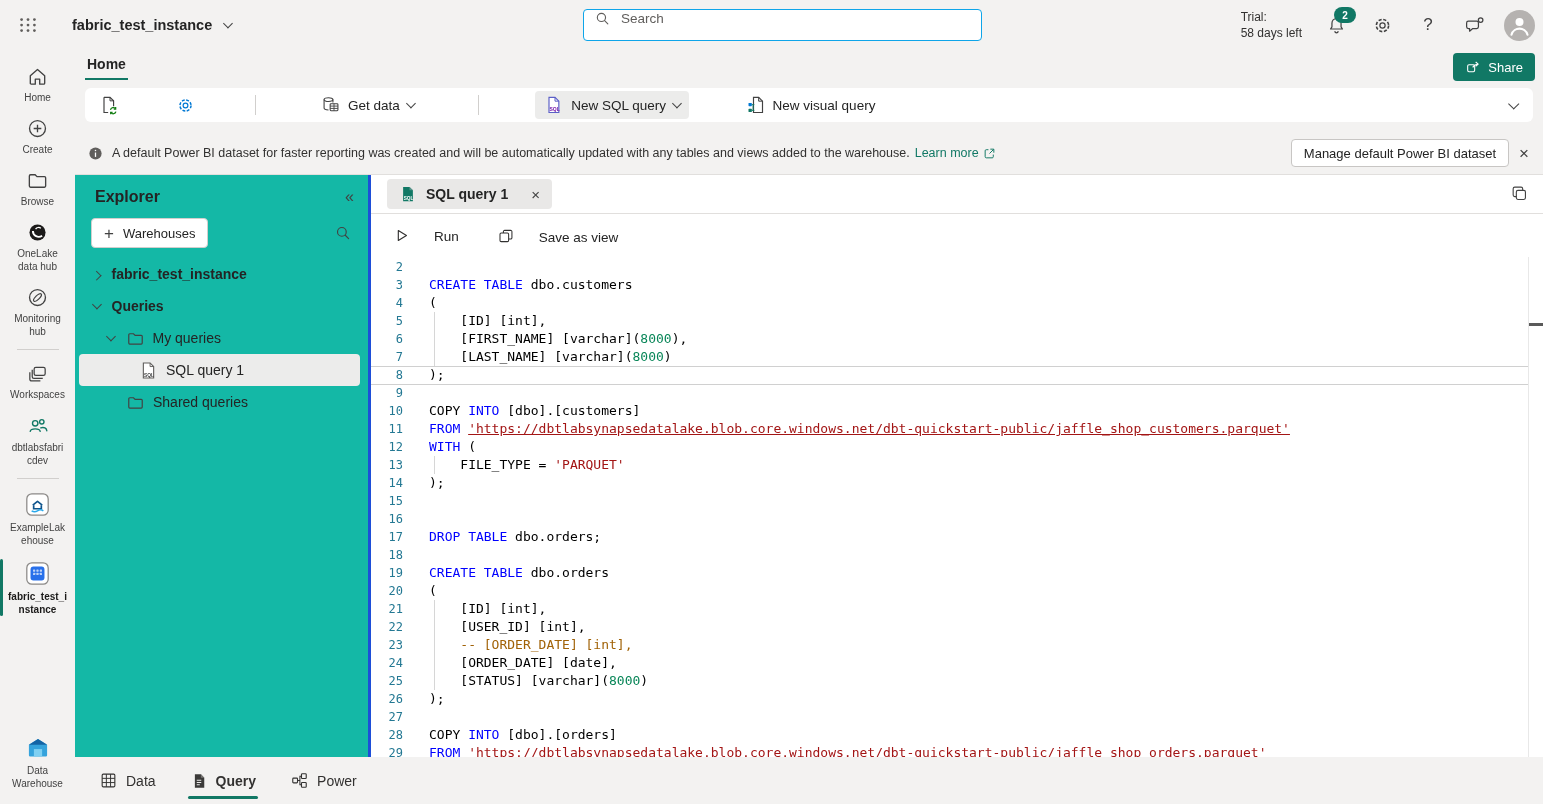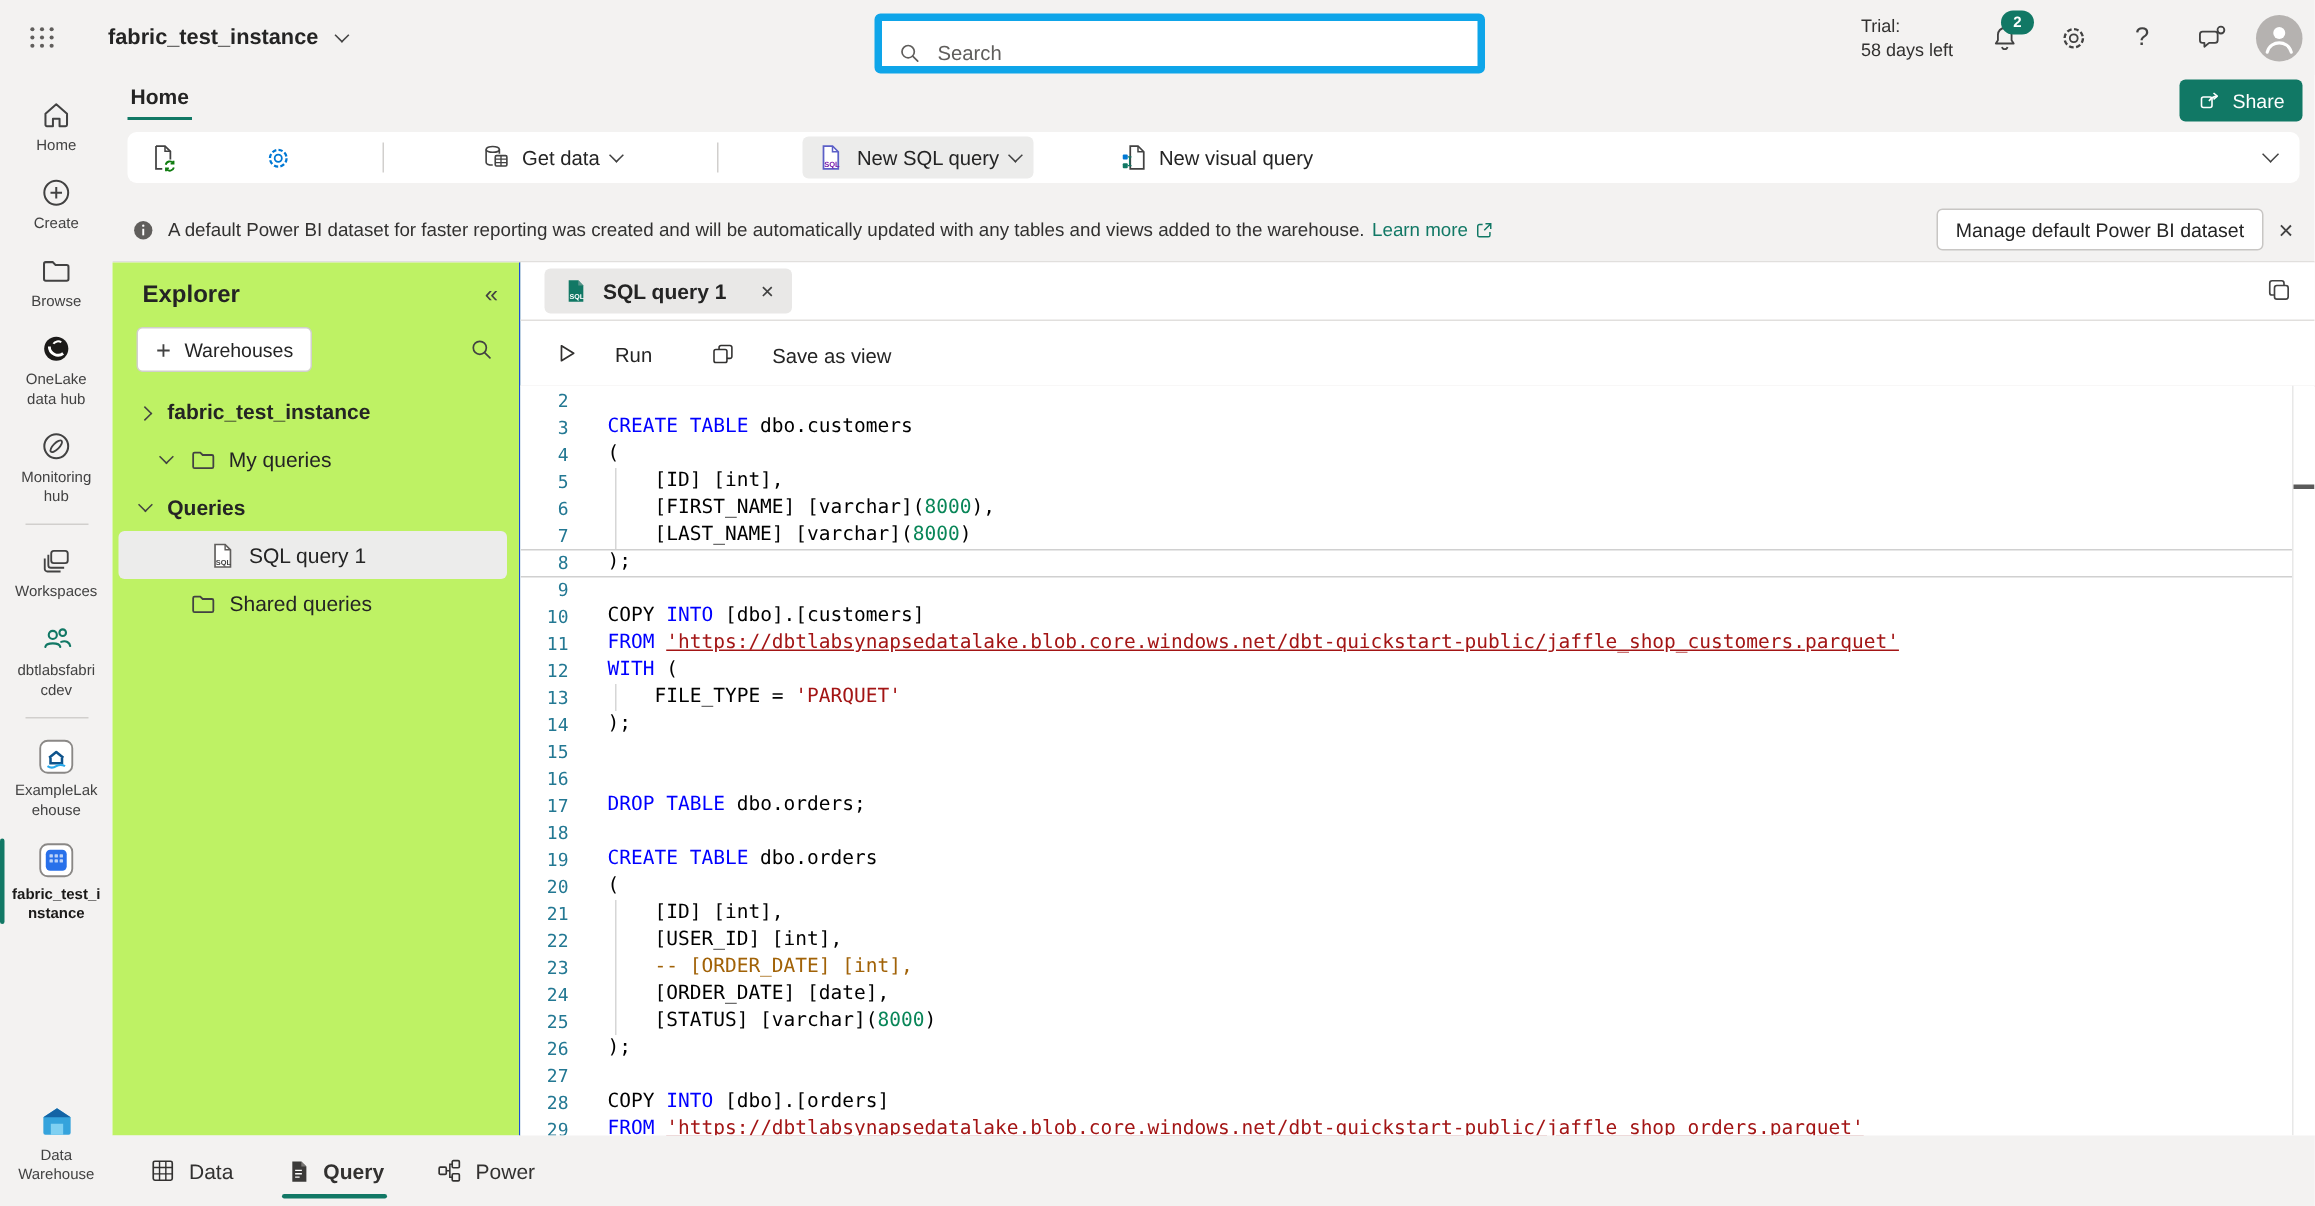--- a/index.html
+++ b/index.html
@@ -5,21 +5,21 @@
   html,body{margin:0;padding:0;}
   body{width:1543px;height:804px;overflow:hidden;background:#f3f2f1;
        font-family:"Liberation Sans", sans-serif;color:#323130;-webkit-font-smoothing:antialiased;}
   .screen{position:absolute;inset:0;width:1543px;height:804px;}
 
   
   .topbar{position:absolute;top:0;left:0;right:0;height:50px;display:flex;align-items:center;background:#f3f2f1;}
   .waffle{width:44px;height:44px;margin-left:6px;display:flex;align-items:center;justify-content:center;cursor:pointer;}
   .app-title{display:flex;align-items:center;font-size:14.5px;font-weight:600;color:#242424;margin-left:22px;cursor:pointer;}
   .app-title .chev{margin-left:12px;}
-  .searchbox{position:absolute;left:583px;top:9px;width:377px;height:30px;background:#fff;border:5px solid #0ea5e9;border-radius:4px;display:flex;align-items:flex-end;padding:0 10px;}
+  .searchbox{position:absolute;left:583px;top:9px;width:377px;height:30px;background:#fff;border:1px solid #0ea5e9;border-radius:4px;display:flex;align-items:flex-start;padding:0 10px;}
   .searchbox input{border:none;outline:none;font-size:13.5px;color:#323130;margin-left:8px;width:300px;background:transparent;font-family:"Liberation Sans",sans-serif;}
   .searchbox input::placeholder{color:#605e5c;}
   .top-right{position:absolute;right:8px;top:0;height:50px;display:flex;align-items:center;gap:14px;}
   .trial{font-size:12px;color:#323130;line-height:1.35;margin-right:4px;}
   .tb-icon{width:32px;height:32px;display:flex;align-items:center;justify-content:center;position:relative;cursor:pointer;color:#424242;}
   .tb-icon.help{font-size:17px;color:#424242;}
   .badge{position:absolute;top:-2px;right:-4px;min-width:16px;height:16px;border-radius:8px;background:#117865;color:#fff;font-size:10px;display:flex;align-items:center;justify-content:center;padding:0 3px;font-weight:600;}
   .avatar{width:31px;height:31px;border-radius:50%;background:#b5b2b0;display:flex;align-items:center;justify-content:center;cursor:pointer;}
 
   
@@ -46,21 +46,21 @@
   
   .banner{position:absolute;left:75px;right:0;top:134px;height:38px;display:flex;align-items:center;padding-left:12px;box-sizing:border-box;}
   .banner-text{font-size:12.5px;color:#323130;margin-left:8px;}
   .learn-more{font-size:12.5px;color:#117865;margin-left:5px;display:flex;align-items:center;gap:4px;cursor:pointer;text-decoration:none;}
   .banner-right{margin-left:auto;display:flex;align-items:center;gap:10px;padding-right:14px;}
   .manage-btn{height:28px;border:1px solid #c8c6c4;border-radius:4px;background:#fff;font-size:13px;color:#242424;padding:0 12px;cursor:pointer;font-family:"Liberation Sans",sans-serif;}
   .banner-close{font-size:17px;color:#424242;cursor:pointer;line-height:1;}
 
   
   .main-row{position:absolute;left:75px;right:0;top:174px;bottom:47px;display:flex;background:#fff;border-top:1px solid #e1dfdd;}
-  .explorer{width:272px;border-right:1px solid #1d4ed8;box-sizing:border-box;background:#bef264;}
+  .explorer{width:296px;border-right:3px solid #1d4ed8;box-sizing:border-box;background:#14b8a6;}
   .exp-header{display:flex;align-items:center;padding:13px 14px 10px 20px;}
   .exp-title{font-size:16px;font-weight:700;color:#242424;}
   .exp-collapse{margin-left:auto;font-size:16px;color:#424242;cursor:pointer;}
   .wh-row{display:flex;align-items:center;padding:2px 16px 10px 16px;}
   .wh-btn{display:flex;align-items:center;gap:9px;height:30px;border:1px solid #d1cfcd;border-radius:4px;background:#fff;font-size:13px;color:#242424;padding:0 12px;cursor:pointer;font-family:"Liberation Sans",sans-serif;}
   .wh-plus{font-size:17px;color:#424242;line-height:1;}
   .exp-search{margin-left:auto;cursor:pointer;}
   .tree-row{height:32px;display:flex;align-items:center;font-size:14px;color:#242424;margin:0 8px 0 4px;border-radius:4px;cursor:pointer;box-sizing:border-box;}
   .tree-row.bold{font-weight:600;}
   .tree-row.selected{background:#ececeb;}
@@ -428,32 +428,32 @@
               <circle cx="10.5" cy="10.5" r="5.8" fill="none" stroke="#424242" stroke-width="1.5"></circle>
               <path d="M15 15l4.5 4.5" stroke="#424242" stroke-width="1.5" stroke-linecap="round"></path>
             </svg>
         </span>
       </div>
       <div id="tree">
           <div class="tree-row bold" style="padding-left: 14px;">
             <span class="chev sm right"></span>
             <span>fabric_test_instance</span>
           </div>
+          <div class="tree-row bold" style="padding-left: 14px;">
+            <span class="chev sm down"></span>
+            <span>Queries</span>
+          </div>
           <div class="tree-row" style="padding-left: 28px;">
             <span class="chev sm down"></span>
             <span class="icn">
               <svg width="19" height="19" viewBox="0 0 24 24">
                 <path d="M3.5 7.2a1.2 1.2 0 0 1 1.2-1.2h4.8l2 2h7.8a1.2 1.2 0 0 1 1.2 1.2v8.6a1.2 1.2 0 0 1-1.2 1.2H4.7a1.2 1.2 0 0 1-1.2-1.2z" fill="none" stroke="#424242" stroke-width="1.5"></path>
               </svg>
             </span>
             <span>My queries</span>
-          </div>
-          <div class="tree-row bold" style="padding-left: 14px;">
-            <span class="chev sm down"></span>
-            <span>Queries</span>
           </div>
           <div class="tree-row selected" style="padding-left: 60px;">
             <span class="icn">
               <svg width="19" height="19" viewBox="0 0 24 24">
                 <path d="M5.5 2.5h8.5l4.5 4.5v14.5H5.5z" fill="#fff" stroke="#605e5c" stroke-width="1.4"></path>
                 <path d="M14 2.5V7h4.5" fill="none" stroke="#605e5c" stroke-width="1.2"></path>
                 <text x="6.2" y="19.6" font-size="6.2" font-weight="700" fill="#424242" font-family="sans-serif">SQL</text>
               </svg>
             </span>
             <span>SQL query 1</span>

